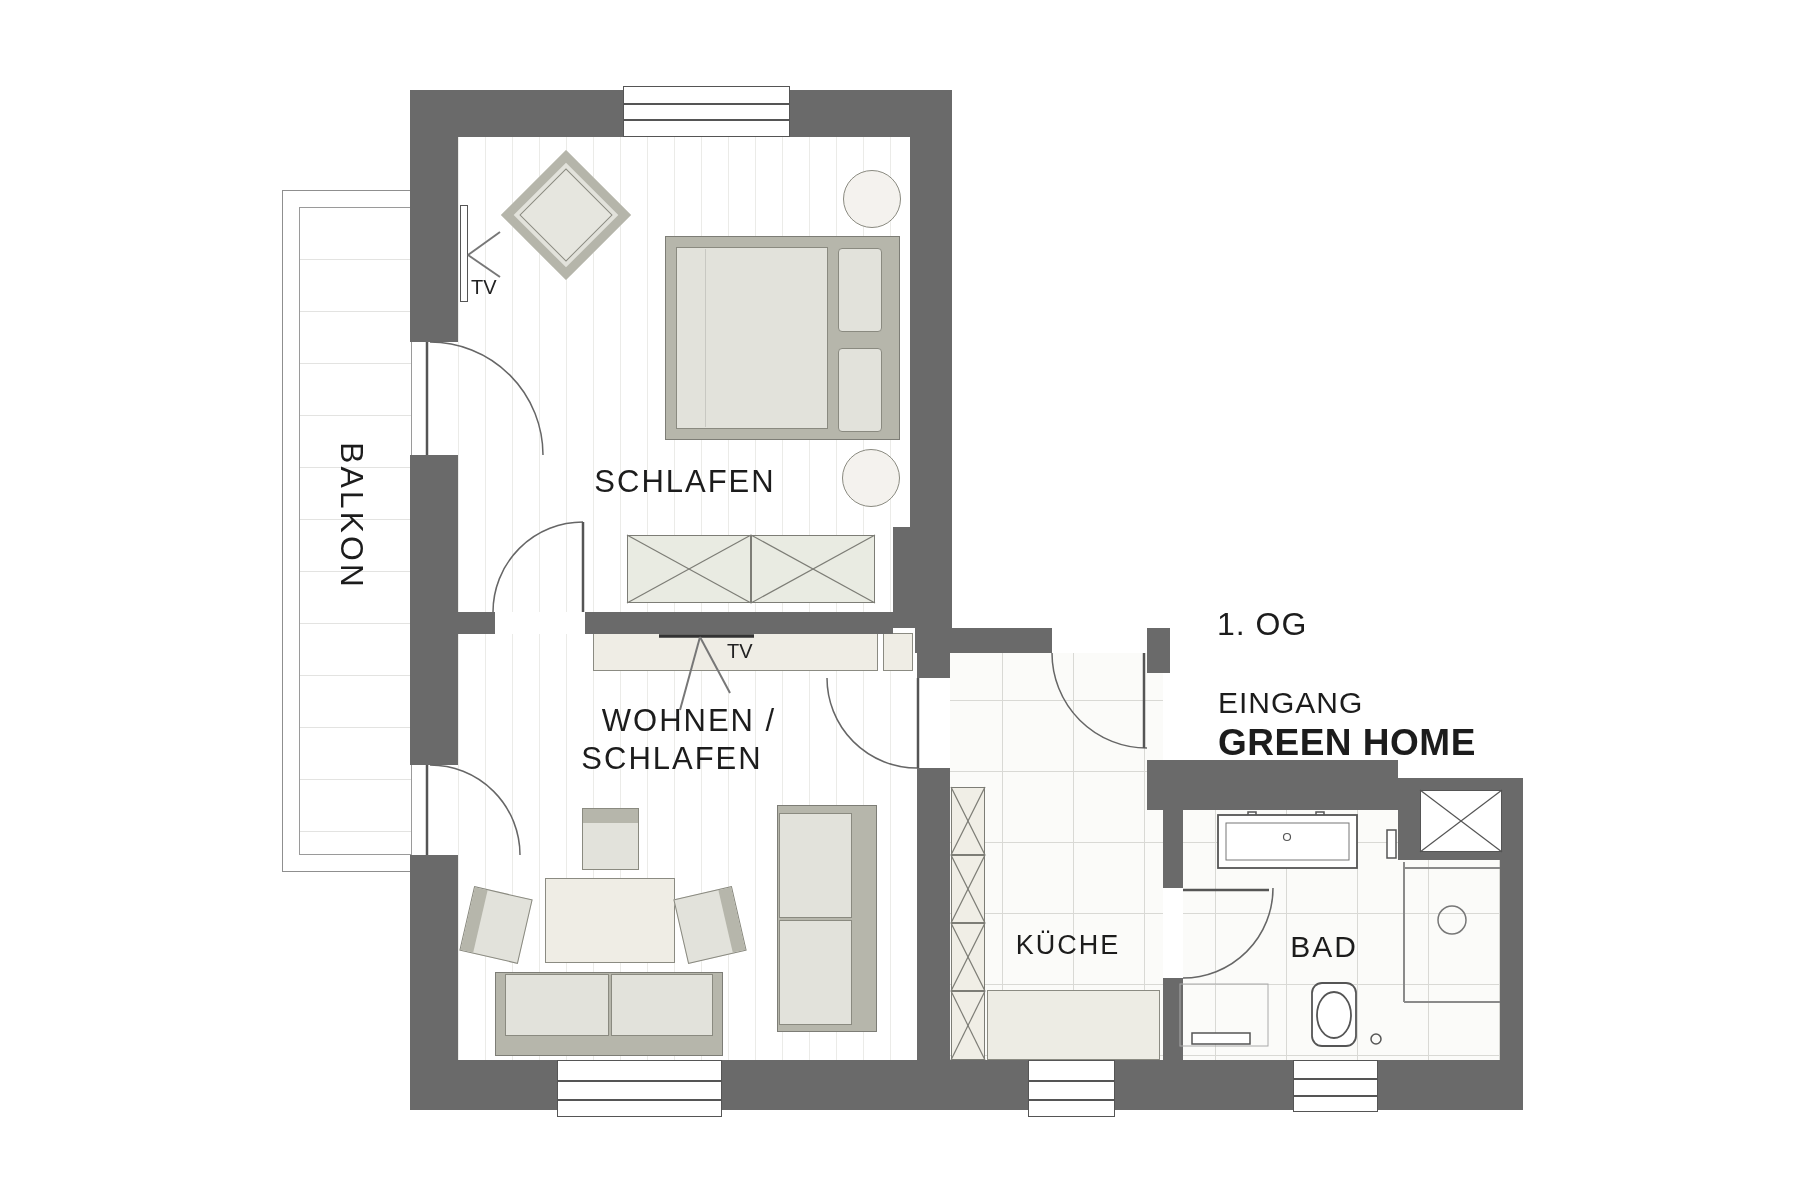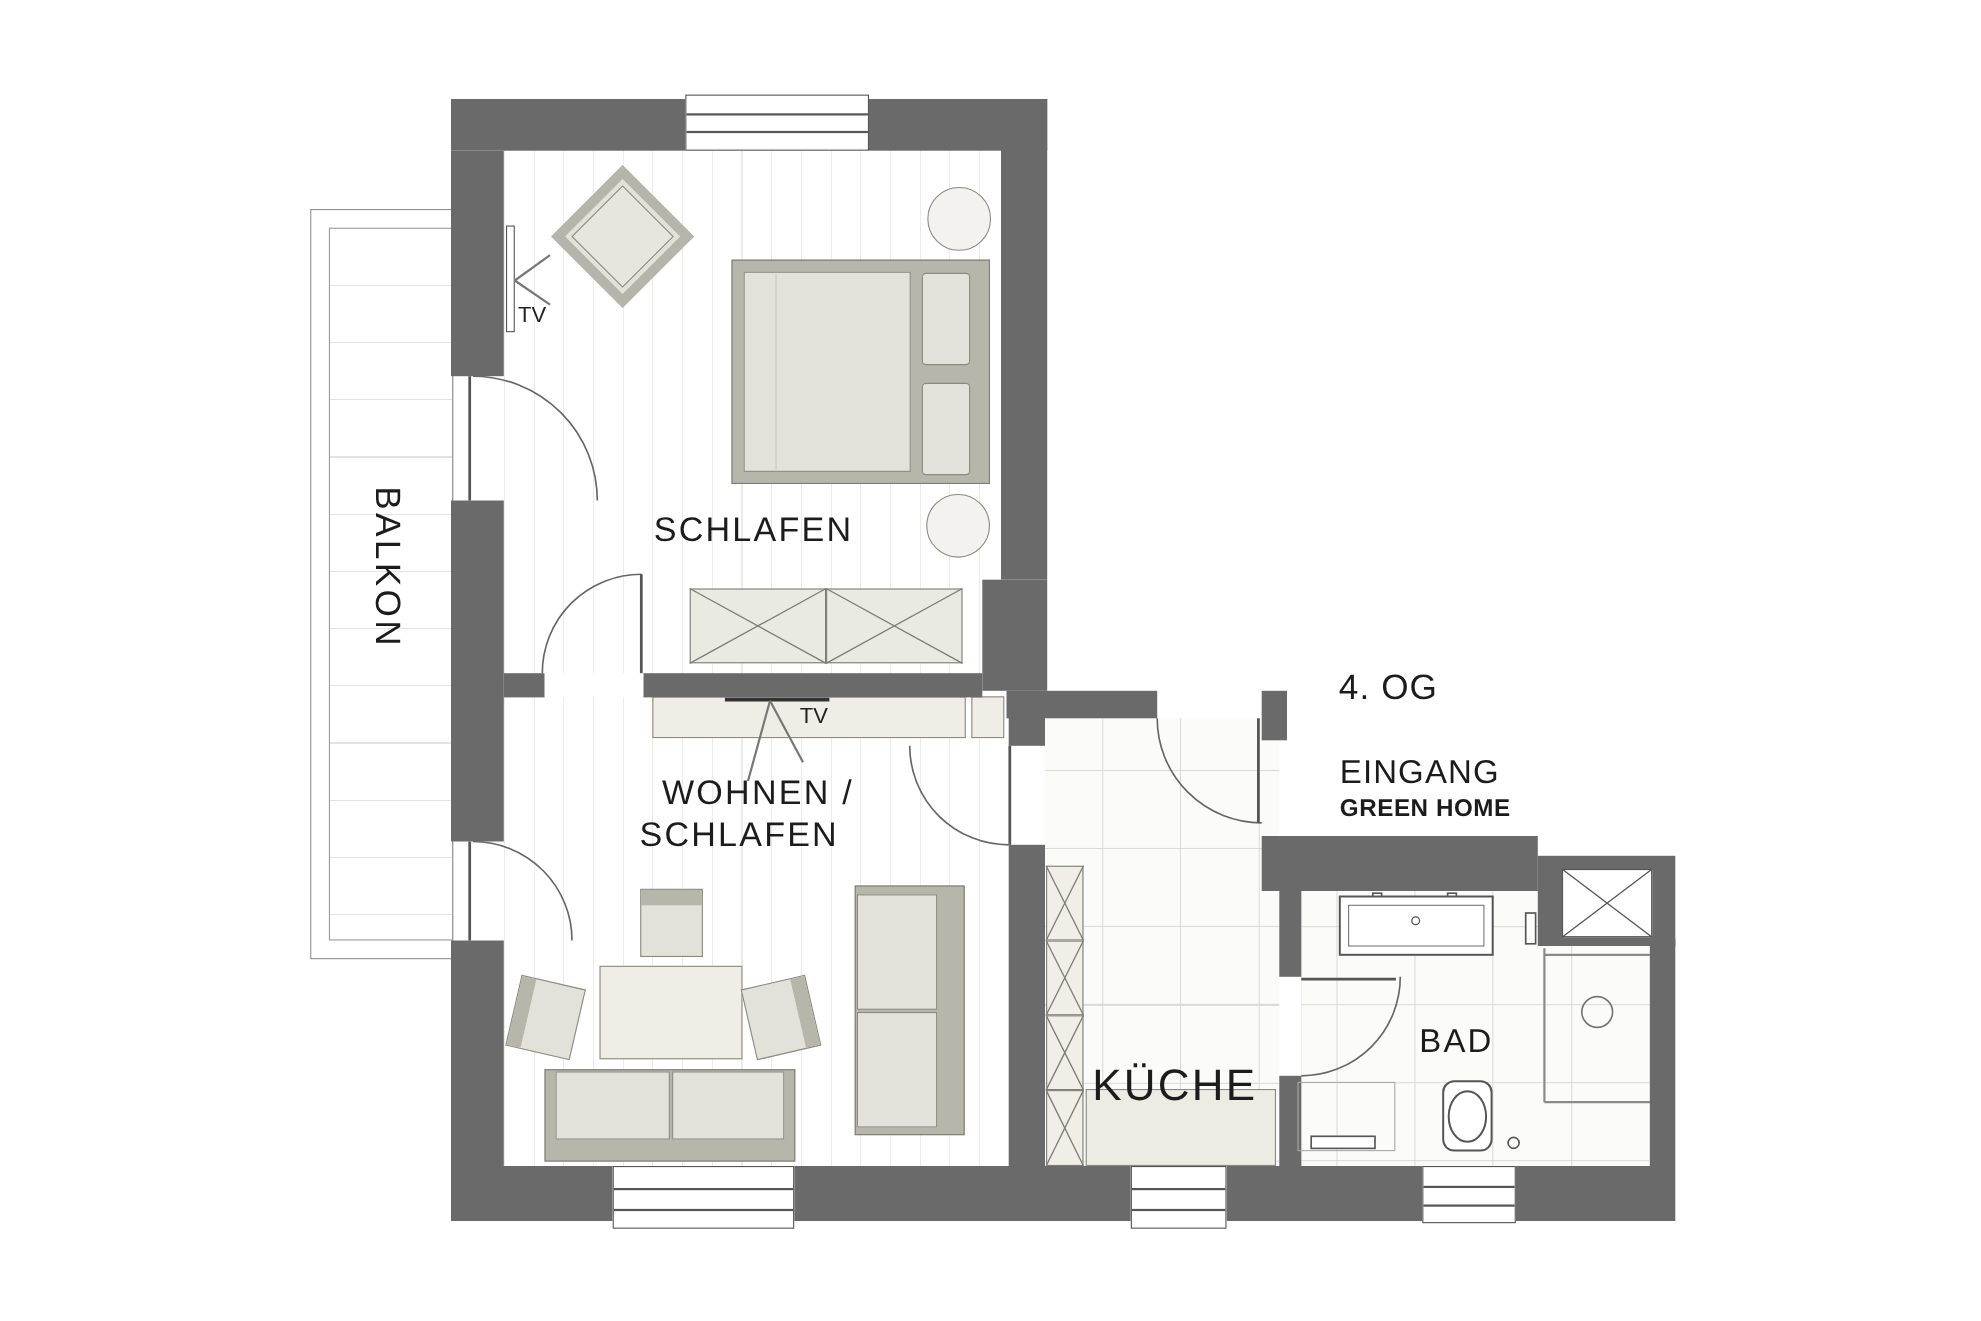--- a/index.html
+++ b/index.html
@@ -202,21 +202,21 @@
 
     <g>
       <rect x="1180" y="984" width="88" height="62" fill="none" stroke="#aaa" stroke-width="1"></rect>
       <rect x="1192" y="1033" width="58" height="11" fill="#fff" stroke="#555" stroke-width="1.5"></rect>
     </g>
   </svg>
 
   <div class="lbl room" style="left:685px;top:464px;">SCHLAFEN</div>
   <div class="lbl room" style="left:689px;top:703px;">WOHNEN /</div>
   <div class="lbl room" style="left:672px;top:741px;">SCHLAFEN</div>
-  <div class="lbl room" style="left:1068px;top:964px;font-size:40px;">KÜCHE</div>
+  <div class="lbl room" style="left:1068px;top:930px;font-size:27px;">KÜCHE</div>
   <div class="lbl room" style="left:1324px;top:930px;font-size:30px;">BAD</div>
-  <div class="lbl" style="left:1217px;top:606px;font-size:32px;letter-spacing:1px;">4. OG</div>
+  <div class="lbl" style="left:1217px;top:606px;font-size:32px;letter-spacing:1px;">1. OG</div>
   <div class="lbl" style="left:1218px;top:686px;font-size:30px;letter-spacing:1px;">EINGANG</div>
-  <div class="lbl" style="left:1218px;top:722px;font-size:22px;font-weight:bold;letter-spacing:0.5px;">GREEN HOME</div>
+  <div class="lbl" style="left:1218px;top:722px;font-size:37px;font-weight:bold;letter-spacing:0.5px;">GREEN HOME</div>
   <div class="lbl small" style="left:471px;top:276px;">TV</div>
   <div class="lbl small" style="left:727px;top:640px;">TV</div>
 
 </div>
 
 </body></html>

